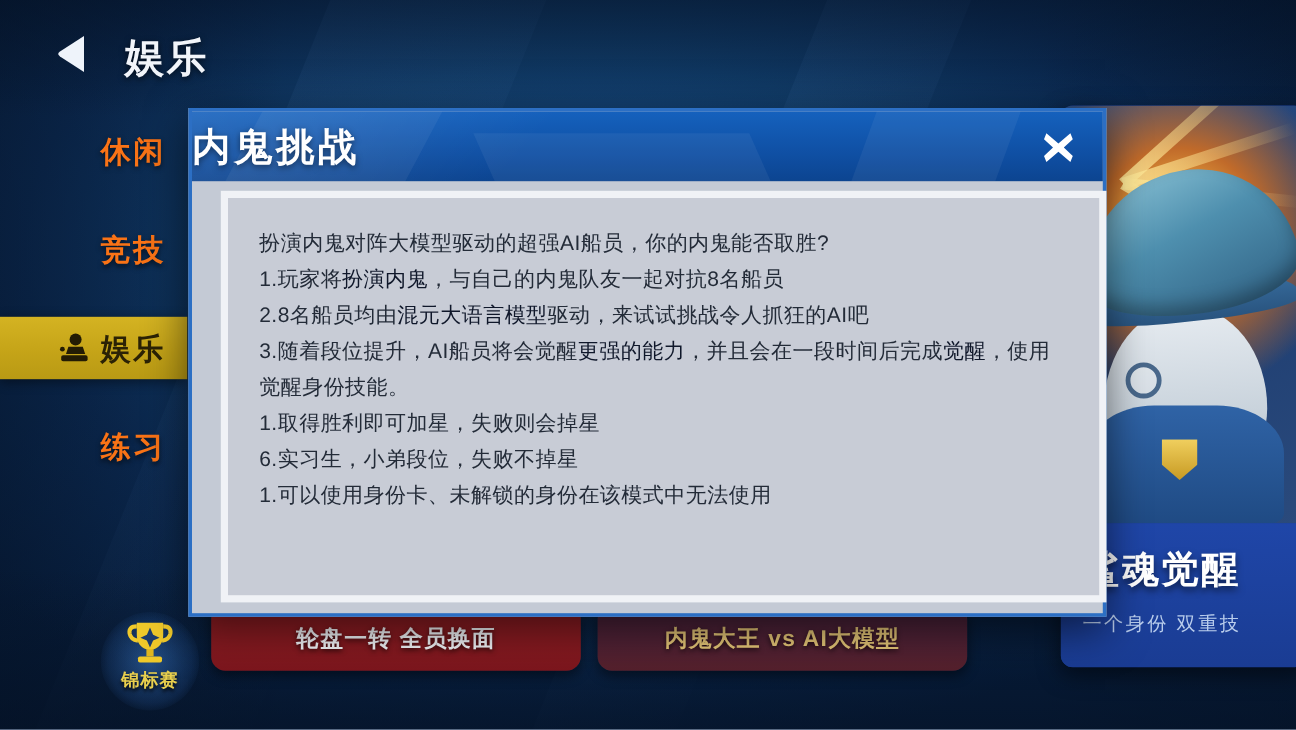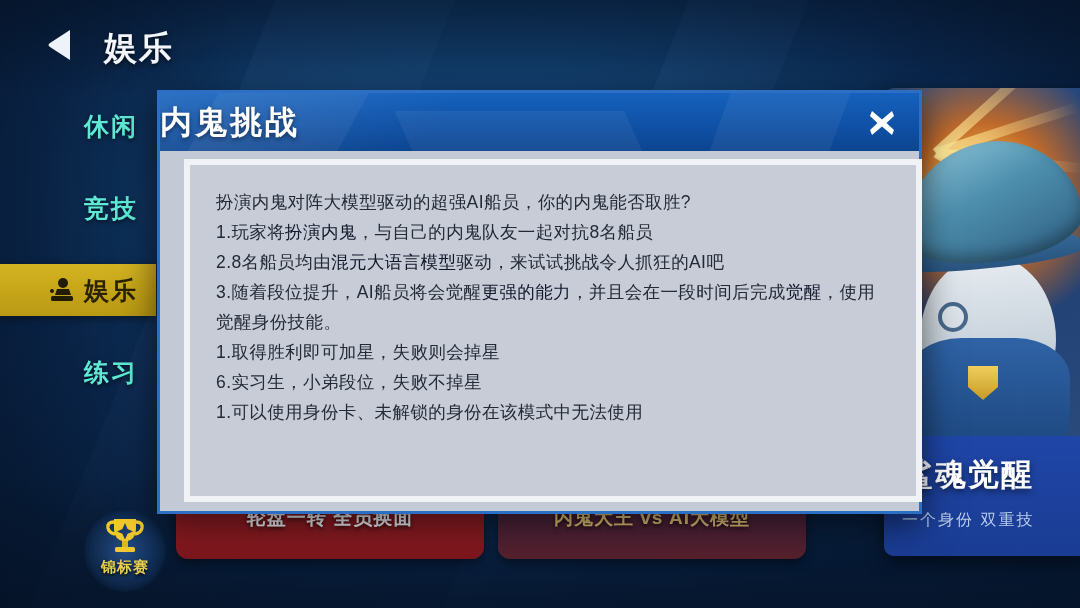--- a/index.html
+++ b/index.html
@@ -62,21 +62,21 @@
   }
   .side-item {
     position: relative;
     height: 52px;
     display: flex; align-items: center; justify-content: flex-end;
     padding-right: 18px;
     margin-bottom: 30px;
     cursor: pointer;
   }
   .side-item .side-label {
-    font-size: 25px; font-weight: bold; color: #5eead4;
+    font-size: 25px; font-weight: bold; color: #f97316;
     letter-spacing: 2px;
     text-shadow: 0 2px 4px rgba(0,0,0,0.6);
   }
   .side-item.active {
     background: linear-gradient(180deg, #d4b322 0%, #c5a418 55%, #b99a14 100%);
     box-shadow: 0 2px 9px rgba(0,0,0,0.45);
   }
   .side-item.active .side-label {
     color: #2b2205; text-shadow: none;
   }
@@ -108,21 +108,21 @@
   }
 
   
   .cards {
     position: absolute; left: 176px; top: 505px;
     display: flex; gap: 14px; z-index: 10;
   }
   .mode-card {
     width: 308px; height: 54px;
     border-radius: 12px;
-    display: flex; justify-content: center;
+    display: flex; align-items: center; justify-content: center;
     cursor: pointer;
     box-shadow: inset 0 1px 0 rgba(255,255,255,0.12), 0 4px 10px rgba(0,0,0,0.45);
   }
   .mode-card.red {
     background: linear-gradient(180deg, #9a2026 0%, #7c161d 100%);
   }
   .mode-card.purple {
     background: linear-gradient(180deg, #4c2440 0%, #55202c 100%);
   }
   .mode-card .card-text {

